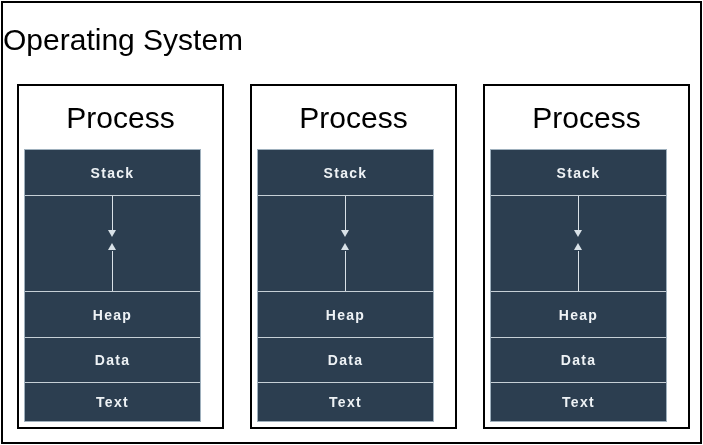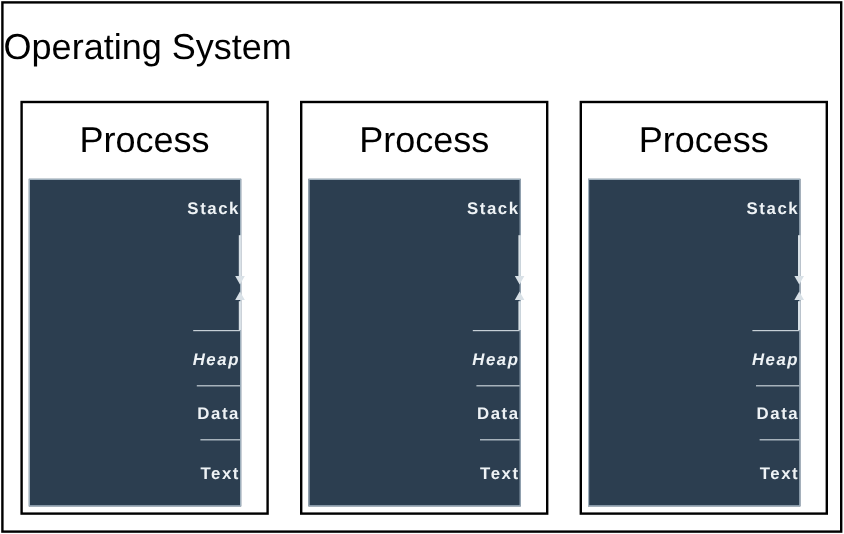--- a/index.html
+++ b/index.html
@@ -44,34 +44,33 @@
     height:63px;flex:none;
     display:flex;align-items:center;justify-content:center;
     font-size:30px;color:var(--title-text);
   }
   .memory-layout{
     flex:1;margin:0 21px 5px 5px;
     background:var(--segment-bg);
     border:1px solid var(--segment-block-border);
     display:flex;flex-direction:column;
     box-sizing:border-box;
-    align-items:flex-end;
   }
   .segment{
     display:flex;align-items:center;justify-content:center;
     color:var(--segment-label-text);
     font-size:14px;font-weight:bold;letter-spacing:1.3px;
     box-sizing:border-box;
   }
   .segment + .segment{border-top:1px solid var(--segment-divider);}
   .seg-stack{height:45px;flex:none;}
   .seg-growth{flex:1;position:relative;}
-  .seg-heap{height:46px;flex:none;font-style:italic;}
+  .seg-heap{height:46px;flex:none;}
   .seg-data{height:45px;flex:none;}
-  .seg-text{height:55px;flex:none;}
+  .seg-text{height:39px;flex:none;}
   .arrow-line{
     position:absolute;left:calc(50% - 1px);width:1.5px;
     background:var(--growth-arrow);
   }
   .arrow-line.down{top:0;height:35px;}
   .arrow-line.up{top:55px;bottom:0;}
   .arrow-head{
     position:absolute;left:calc(50% - 4.5px);width:0;height:0;
     border-left:4.5px solid transparent;
     border-right:4.5px solid transparent;

